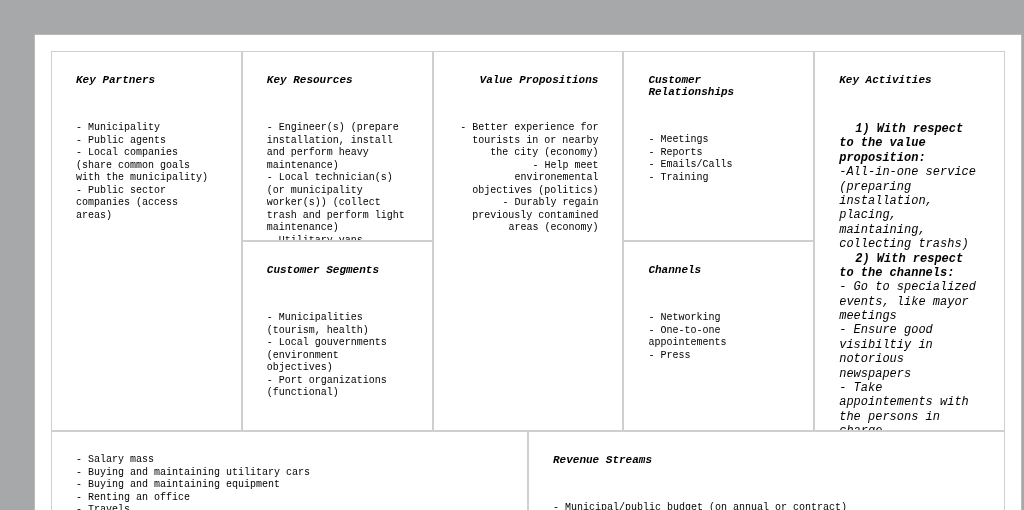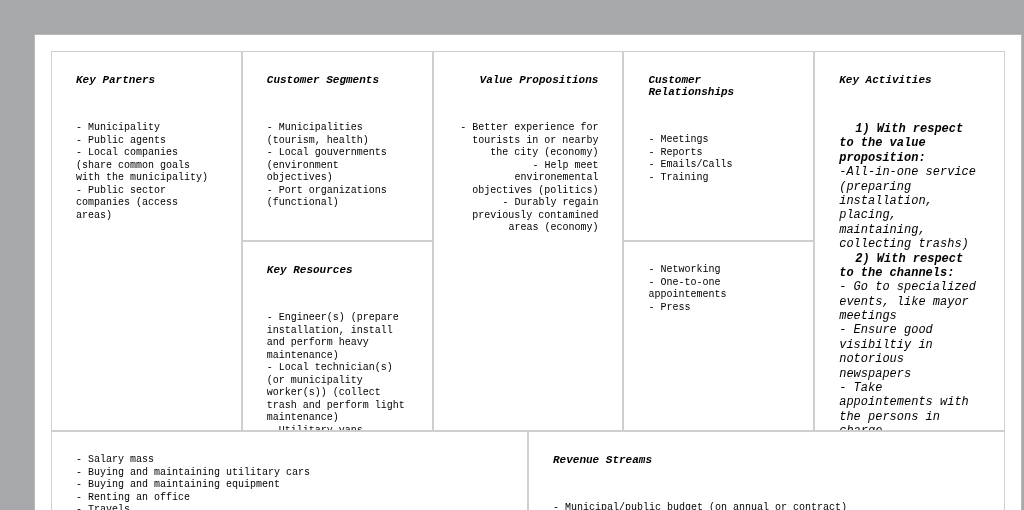--- a/index.html
+++ b/index.html
@@ -58,53 +58,54 @@
   <div class="block kp">
     <div class="title">Key Partners</div>
     <div class="body">- Municipality
 - Public agents
 - Local companies (share common goals with the municipality)
 - Public sector companies (access areas)</div>
   </div>
 
   <div class="block cs-kr">
     <div class="half">
-      <div class="title">Customer Segments</div>
-      <div class="body">- Municipalities (tourism, health)
-- Local gouvernments (environment objectives)
-- Port organizations (functional)</div>
-    </div>
-    <div class="half">
       <div class="title">Key Resources</div>
       <div class="body">- Engineer(s) (prepare installation, install and perform heavy maintenance)
 - Local technician(s) (or municipality worker(s)) (collect trash and perform light maintenance)
 - Utilitary vans (installation and maintenance)
 - Equipment (installation and maintenance)
 - Computers (prepare installation)
 - Secretary
 - Office</div>
+    </div>
+    <div class="half">
+      <div class="title">Customer Segments</div>
+      <div class="body">- Municipalities (tourism, health)
+- Local gouvernments (environment objectives)
+- Port organizations (functional)</div>
     </div>
   </div>
 
   <div class="block vp">
     <div class="title">Value Propositions</div>
     <div class="body">- Better experience for tourists in or nearby the city (economy)
 - Help meet environemental objectives (politics)
 - Durably regain previously contamined areas (economy)</div>
   </div>
 
   <div class="block cr-ch">
     <div class="half">
       <div class="title">Customer Relationships</div>
       <div class="body">- Meetings
 - Reports
 - Emails/Calls
 - Training</div>
     </div>
     <div class="half">
+      <div class="title">Channels</div>
       <div class="body">- Networking
 - One-to-one appointements
 - Press</div>
     </div>
   </div>
 
   <div class="block ka">
     <div class="title">Key Activities</div>
     <div class="body small"><b>1) With respect to the value proposition:</b>
 -All-in-one service (preparing installation, placing, maintaining, collecting trashs)

